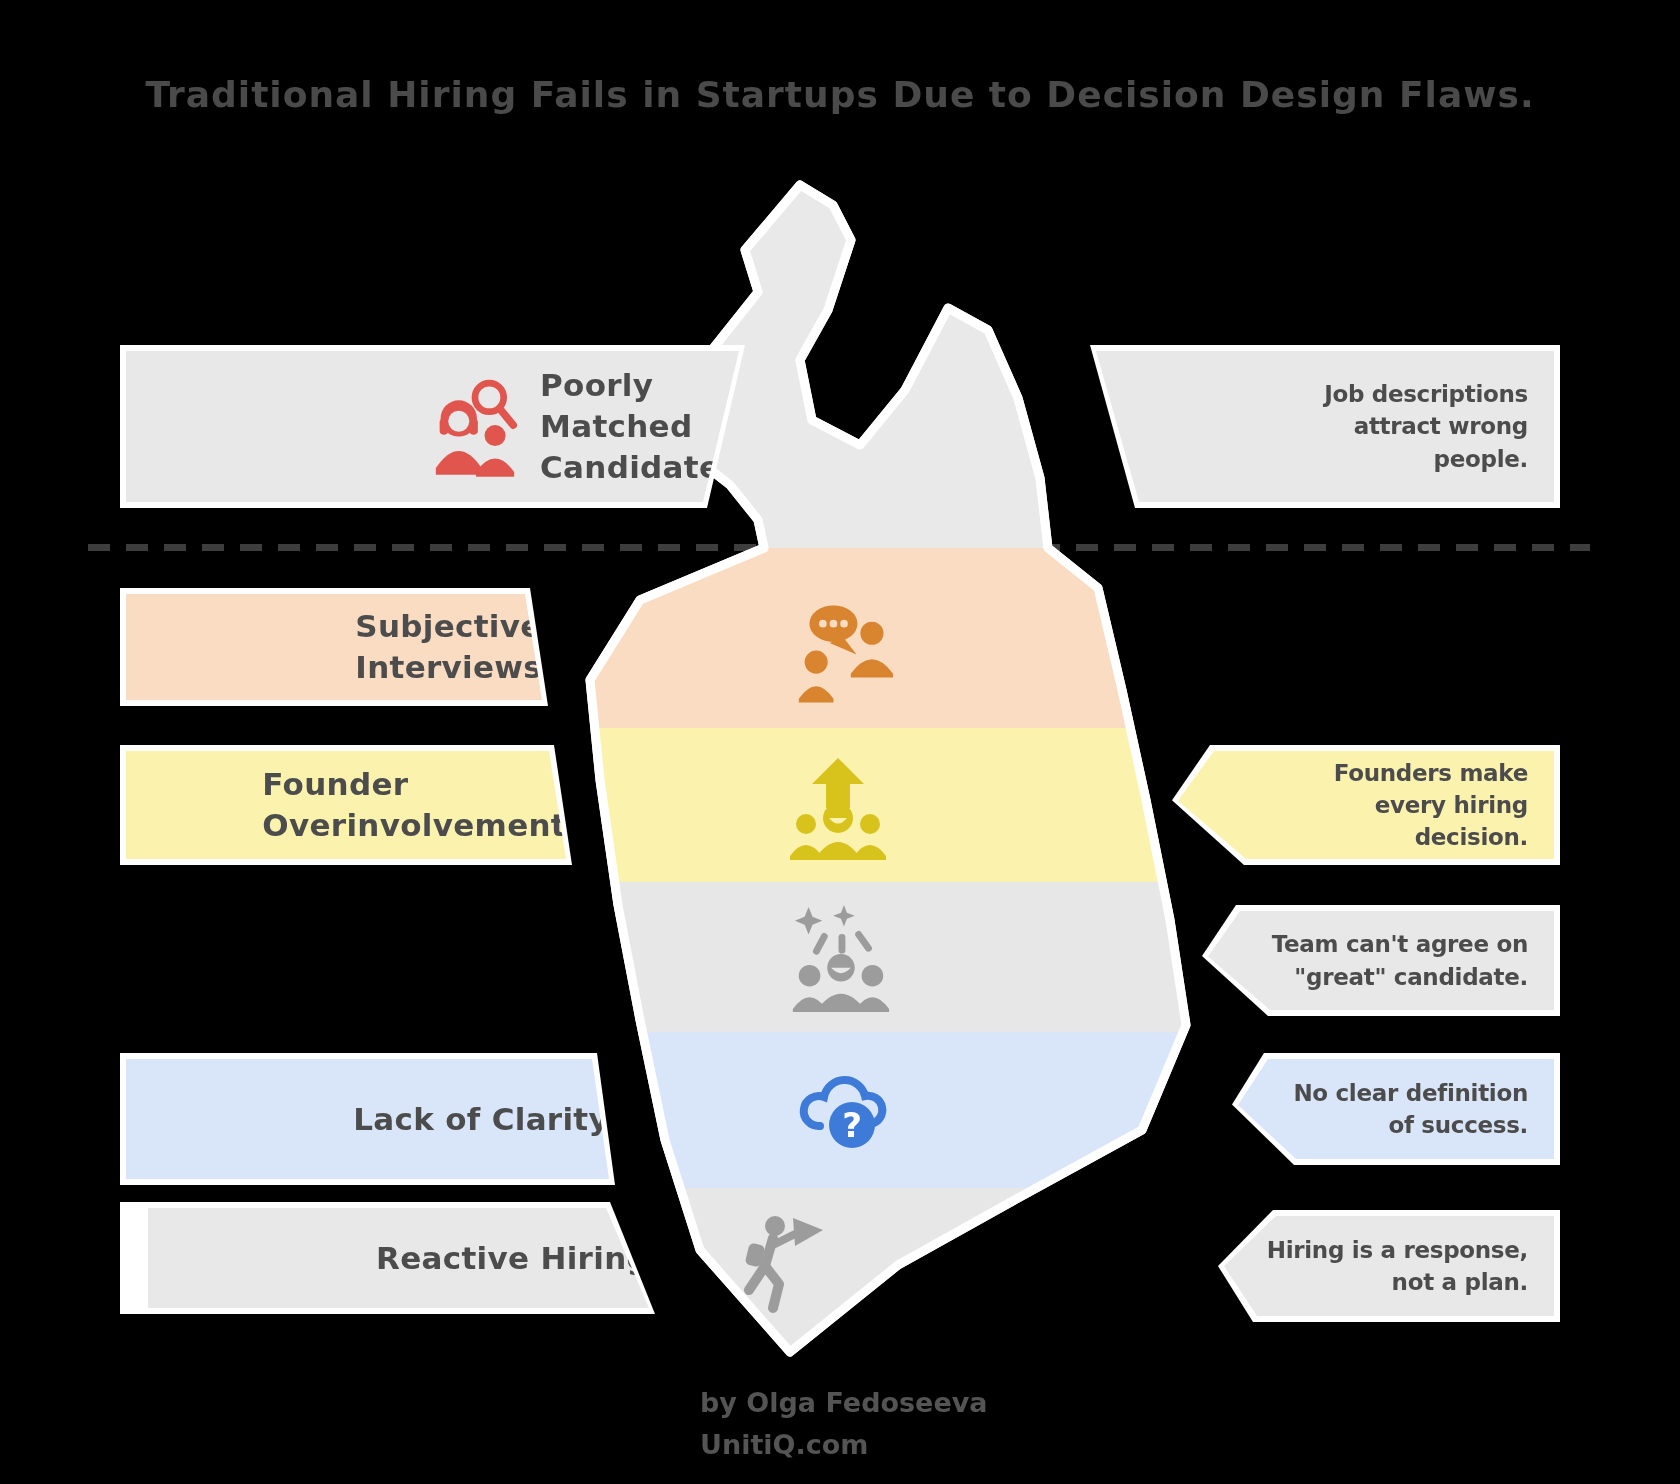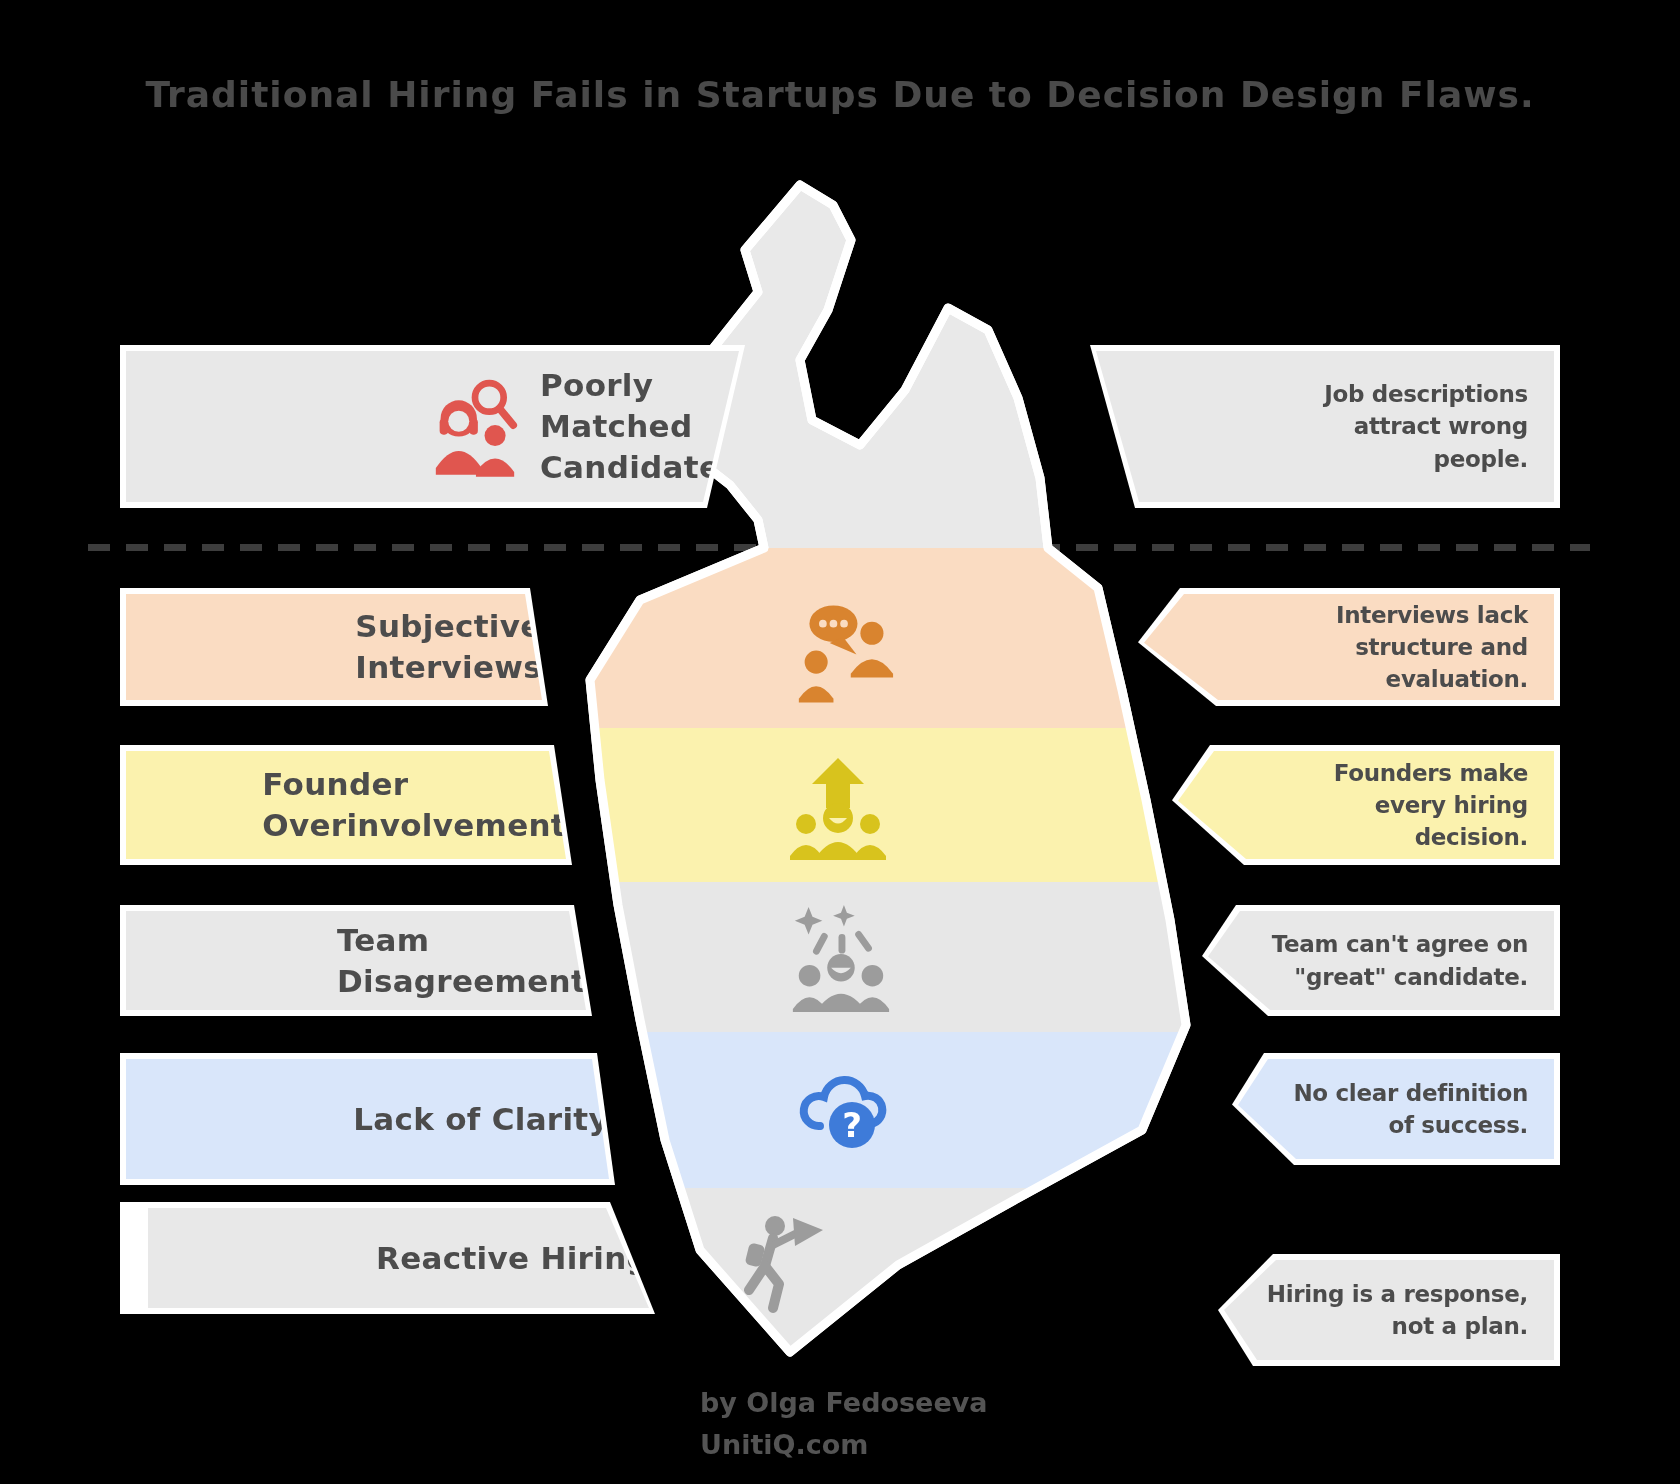--- a/index.html
+++ b/index.html
@@ -49,21 +49,21 @@
   .rb2 .inner{clip-path:polygon(40px 0,100% 0,100% 100%,74px 100%,0 46%);background:#fadcc2;}
   .rb3{left:1172px;top:745px;width:388px;height:120px;
        clip-path:polygon(38px 0,100% 0,100% 100%,72px 100%,0 46%);}
   .rb3 .inner{clip-path:polygon(36px 0,100% 0,100% 100%,68px 100%,0 46%);background:#fbf2ae;}
   .rb4{left:1202px;top:905px;width:358px;height:111px;
        clip-path:polygon(34px 0,100% 0,100% 100%,66px 100%,0 46%);}
   .rb4 .inner{clip-path:polygon(32px 0,100% 0,100% 100%,62px 100%,0 46%);background:#e8e8e8;}
   .rb5{left:1232px;top:1053px;width:328px;height:112px;
        clip-path:polygon(32px 0,100% 0,100% 100%,62px 100%,0 46%);}
   .rb5 .inner{clip-path:polygon(30px 0,100% 0,100% 100%,58px 100%,0 46%);background:#d9e6fa;}
-  .rb6{left:1218px;top:1254px;width:342px;height:112px;
+  .rb6{left:1218px;top:1210px;width:342px;height:112px;
        clip-path:polygon(55px 0,100% 0,100% 100%,35px 100%,0 50%);}
   .rb6 .inner{clip-path:polygon(52px 0,100% 0,100% 100%,33px 100%,0 50%);background:#e8e8e8;}
 </style>
 </head>
 <body>
 
 <div class="canvas">
 
   <div class="title">Traditional Hiring Fails in Startups Due to Decision Design Flaws.</div>
 
@@ -128,48 +128,35 @@
 people.</div>
       </div>
   </div>
 
   <div class="box left lb2">
     <div class="inner">
         <div class="label">Subjective
 Interviews</div>
       </div>
   </div>
-  <div class="box right rb2">
-    <div class="inner">
-        <div class="desc">Interviews lack
-structure and
-evaluation.</div>
-      </div>
-  </div>
 
   <div class="box left lb3">
     <div class="inner">
         <div class="label">Founder
 Overinvolvement</div>
       </div>
   </div>
   <div class="box right rb3">
     <div class="inner">
         <div class="desc">Founders make
 every hiring
 decision.</div>
       </div>
   </div>
 
-  <div class="box left lb4">
-    <div class="inner">
-        <div class="label">Team
-Disagreement</div>
-      </div>
-  </div>
   <div class="box right rb4">
     <div class="inner">
         <div class="desc">Team can't agree on
 "great" candidate.</div>
       </div>
   </div>
 
   <div class="box left lb5">
     <div class="inner">
         <div class="label">Lack of Clarity</div>

